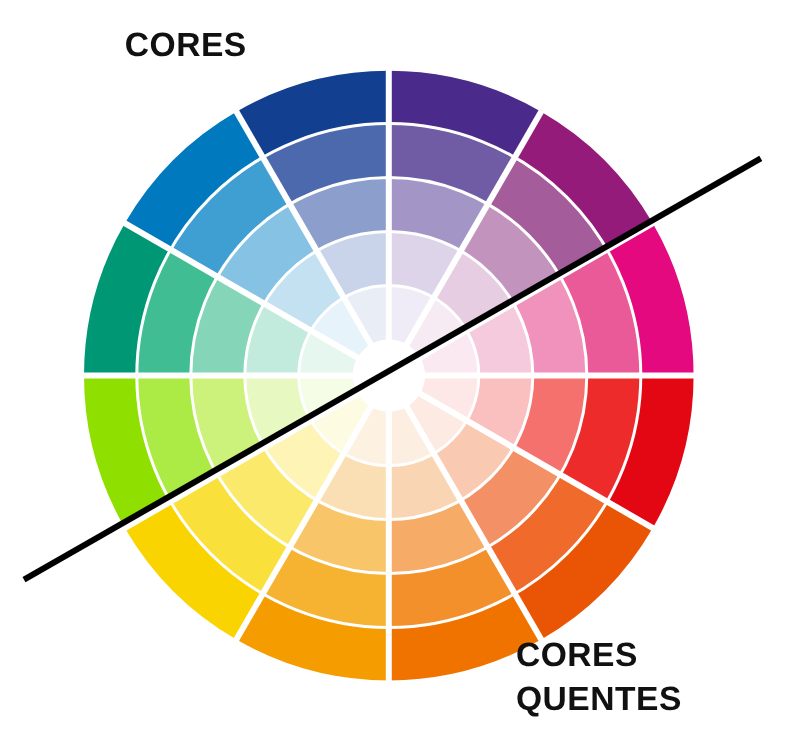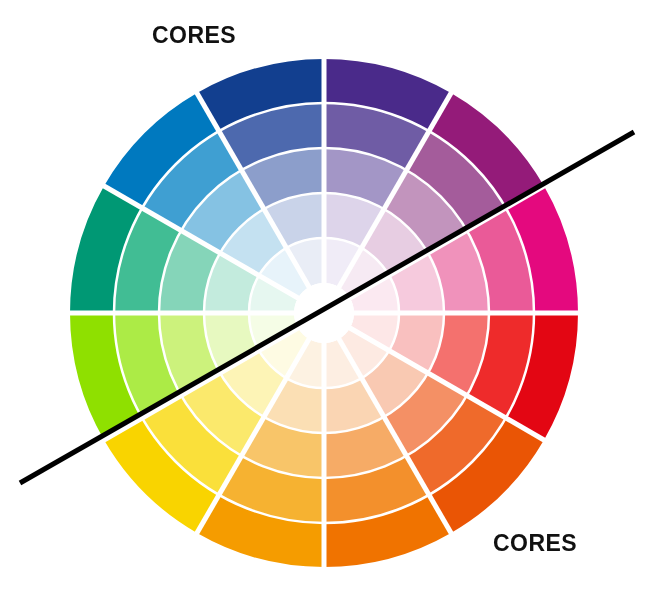--- a/index.html
+++ b/index.html
@@ -22,25 +22,25 @@
     left: 0;
     top: 0;
     width: 662px;
     height: 610px;
     display: block;
   }
   .label-block {
     position: absolute;
     font-family: "Liberation Sans", sans-serif;
     font-weight: bold;
-    font-size: 23px;
+    font-size: 28px;
     line-height: 1.32;
     letter-spacing: 0.4px;
     color: #111111;
-    text-align: center;
+    text-align: left;
     white-space: nowrap;
     user-select: none;
   }
   #label-cool {
     left: 104px;
     top: 20px;
     width: 180px;
   }
   #label-warm {
     left: 430px;
@@ -139,15 +139,16 @@
     <circle id="hub" cx="324" cy="313" r="30" fill="#ffffff"></circle>
     <line id="divider" stroke-linecap="butt" x1="20" y1="483" x2="634" y2="132" stroke="#000000" stroke-width="5"></line>
   </svg>
 
   <div class="label-block" id="label-cool">
     <span class="label-line">CORES</span>
   </div>
 
   <div class="label-block" id="label-warm">
     <span class="label-line">CORES</span>
+    <span class="label-line">QUENTES</span>
   </div>
 
 </div>
 
 </body></html>

